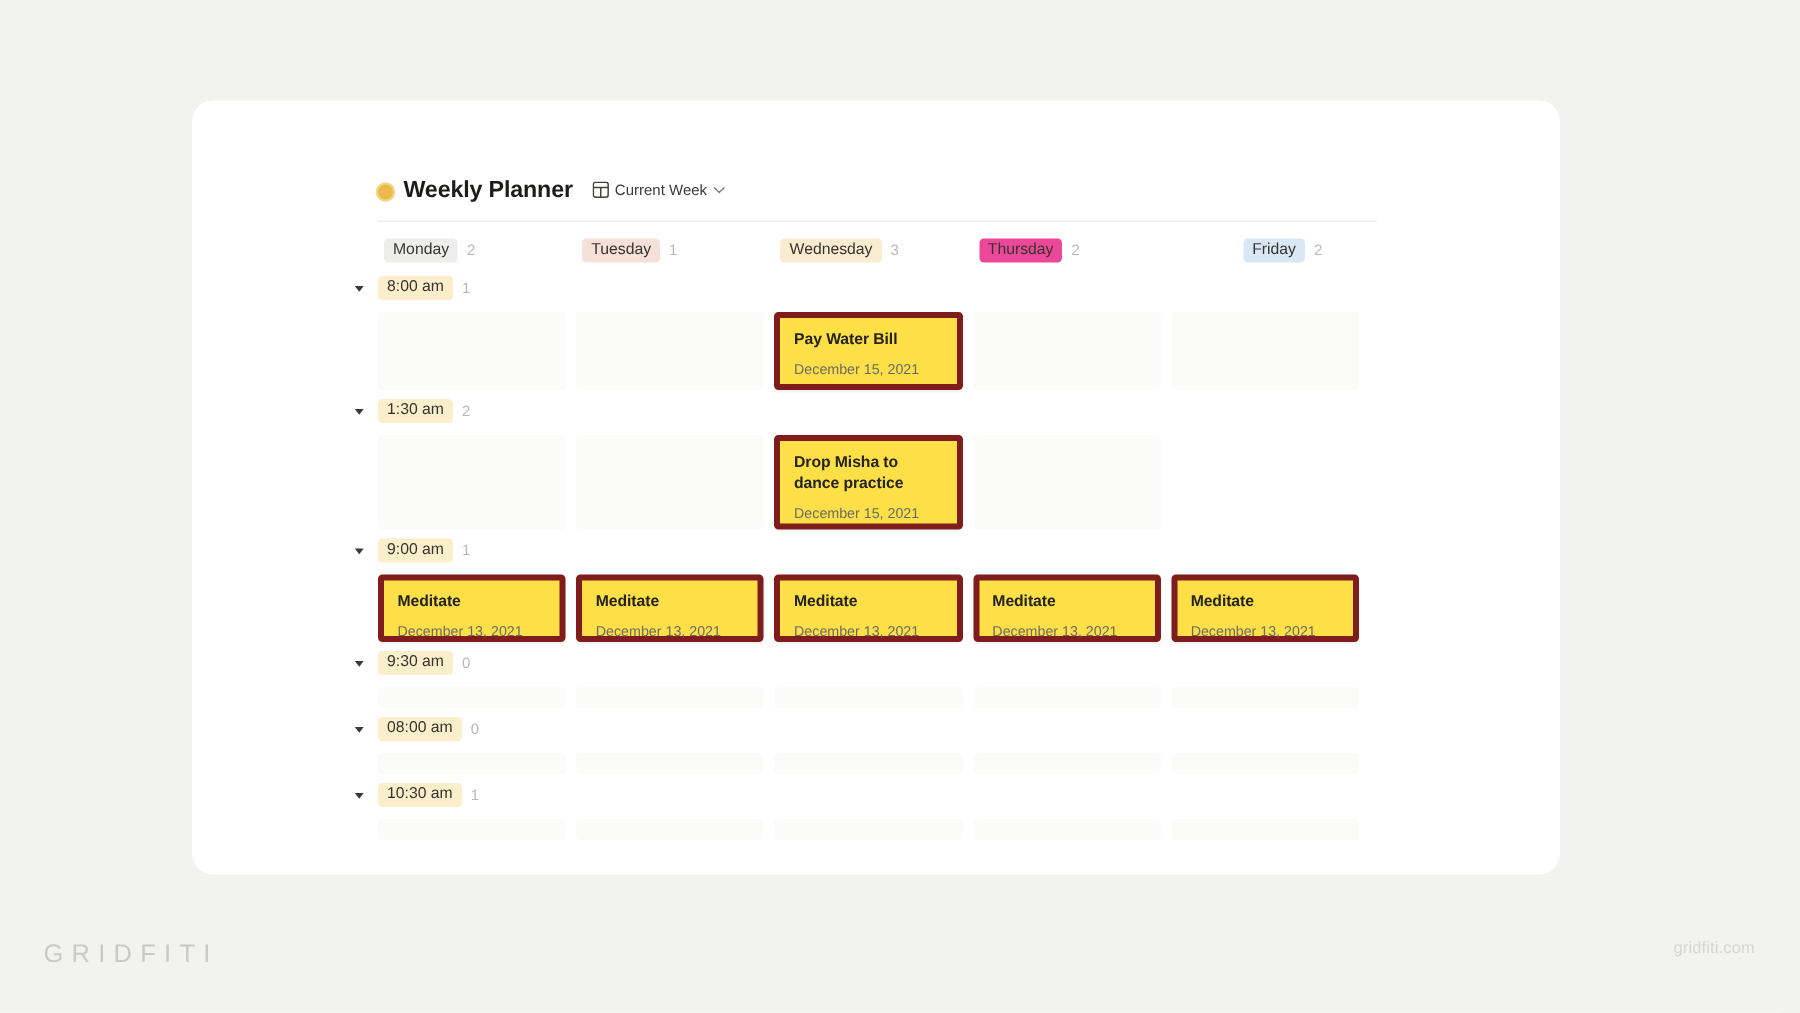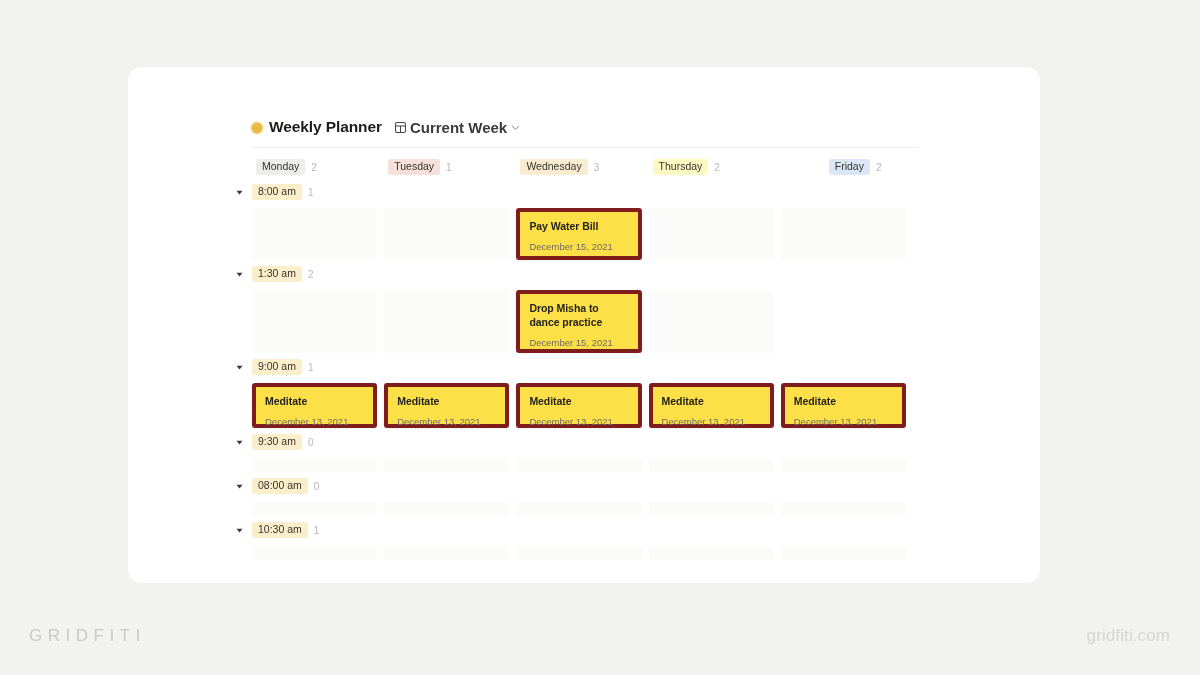--- a/index.html
+++ b/index.html
@@ -64,23 +64,23 @@
     align-items: center;
     gap: 4px;
     margin-left: 6px;
     cursor: pointer;
     white-space: nowrap;
   }
 
   .grid-icon { display: block; flex: none; position: relative; top: 1px; }
 
   .view-label {
-    font-size: 15px;
+    font-size: 10px;
     color: #3b3a38;
-    font-weight: 700;
+    font-weight: 400;
   }
 
   .chevron-down { display: block; flex: none; opacity: .75; }
 
   .header-divider {
     margin-top: 9px;
     height: 1px;
     background: #ededeb;
     width: 666px;
   }
@@ -207,21 +207,21 @@
     font-size: 17px;
     letter-spacing: 5.5px;
     color: #c9c9c7;
     font-weight: 400;
   }
 
   .brand-right {
     position: absolute;
     right: 30px;
     top: 626px;
-    font-size: 17px;
+    font-size: 11px;
     color: #d5d5d3;
     letter-spacing: .1px;
   }
 </style>
 </head>
 <body>
 
 <div class="app-card">
   <div class="app-inner">
 
@@ -255,21 +255,21 @@
       </div>
       <div class="day-cell">
         <span class="day-pill" style="background: rgb(245, 224, 218);">Tuesday</span>
         <span class="day-count">1</span>
       </div>
       <div class="day-cell">
         <span class="day-pill" style="background: rgb(250, 236, 208);">Wednesday</span>
         <span class="day-count">3</span>
       </div>
       <div class="day-cell">
-        <span class="day-pill" style="background: #fef9c3;">Thursday</span>
+        <span class="day-pill" style="background: #ec4899;">Thursday</span>
         <span class="day-count">2</span>
       </div>
       <div class="day-cell">
         <span class="day-pill" style="background: rgb(217, 232, 244); margin-left: 44px;">Friday</span>
         <span class="day-count">2</span>
       </div>
     </div>
 
     <div id="time-groups">
         <div class="time-group">

